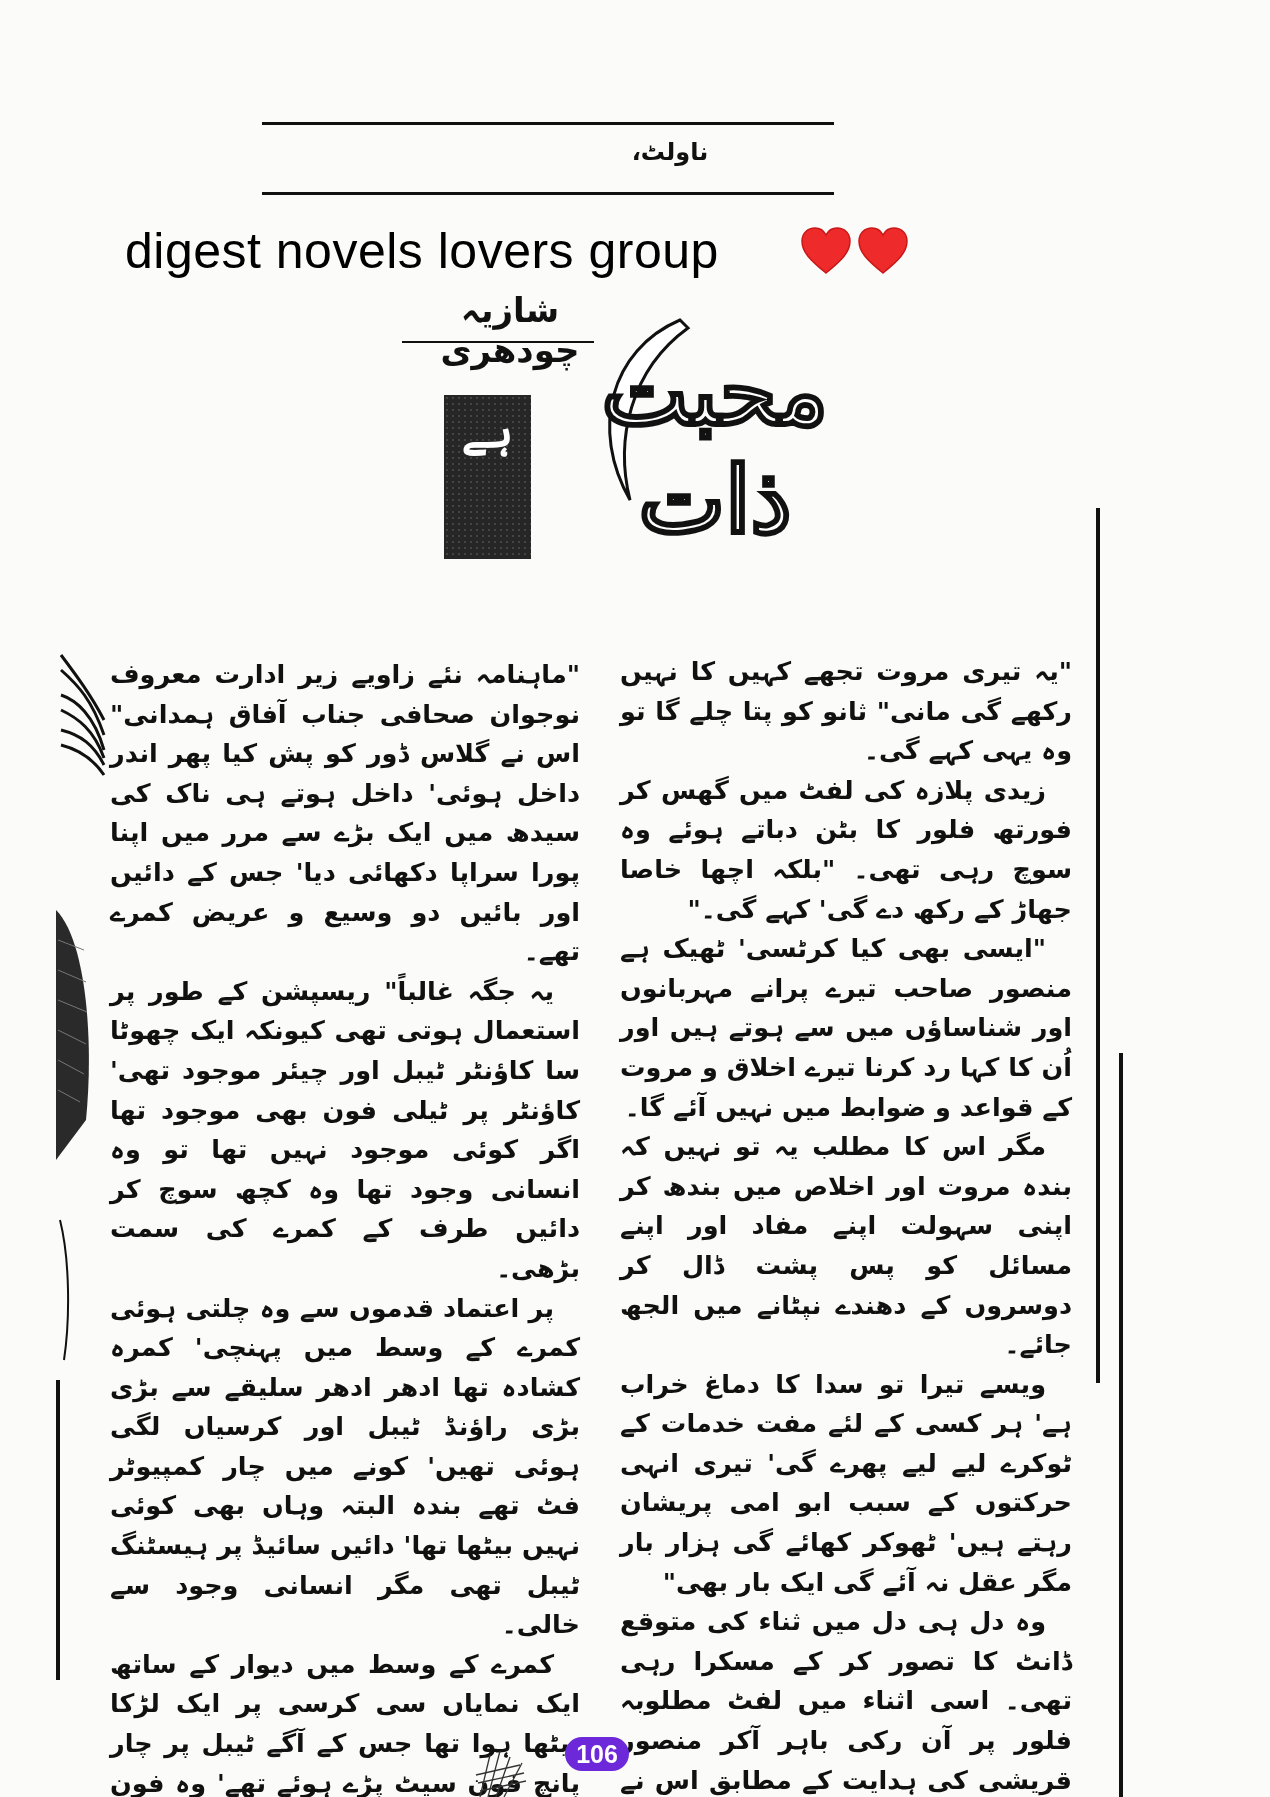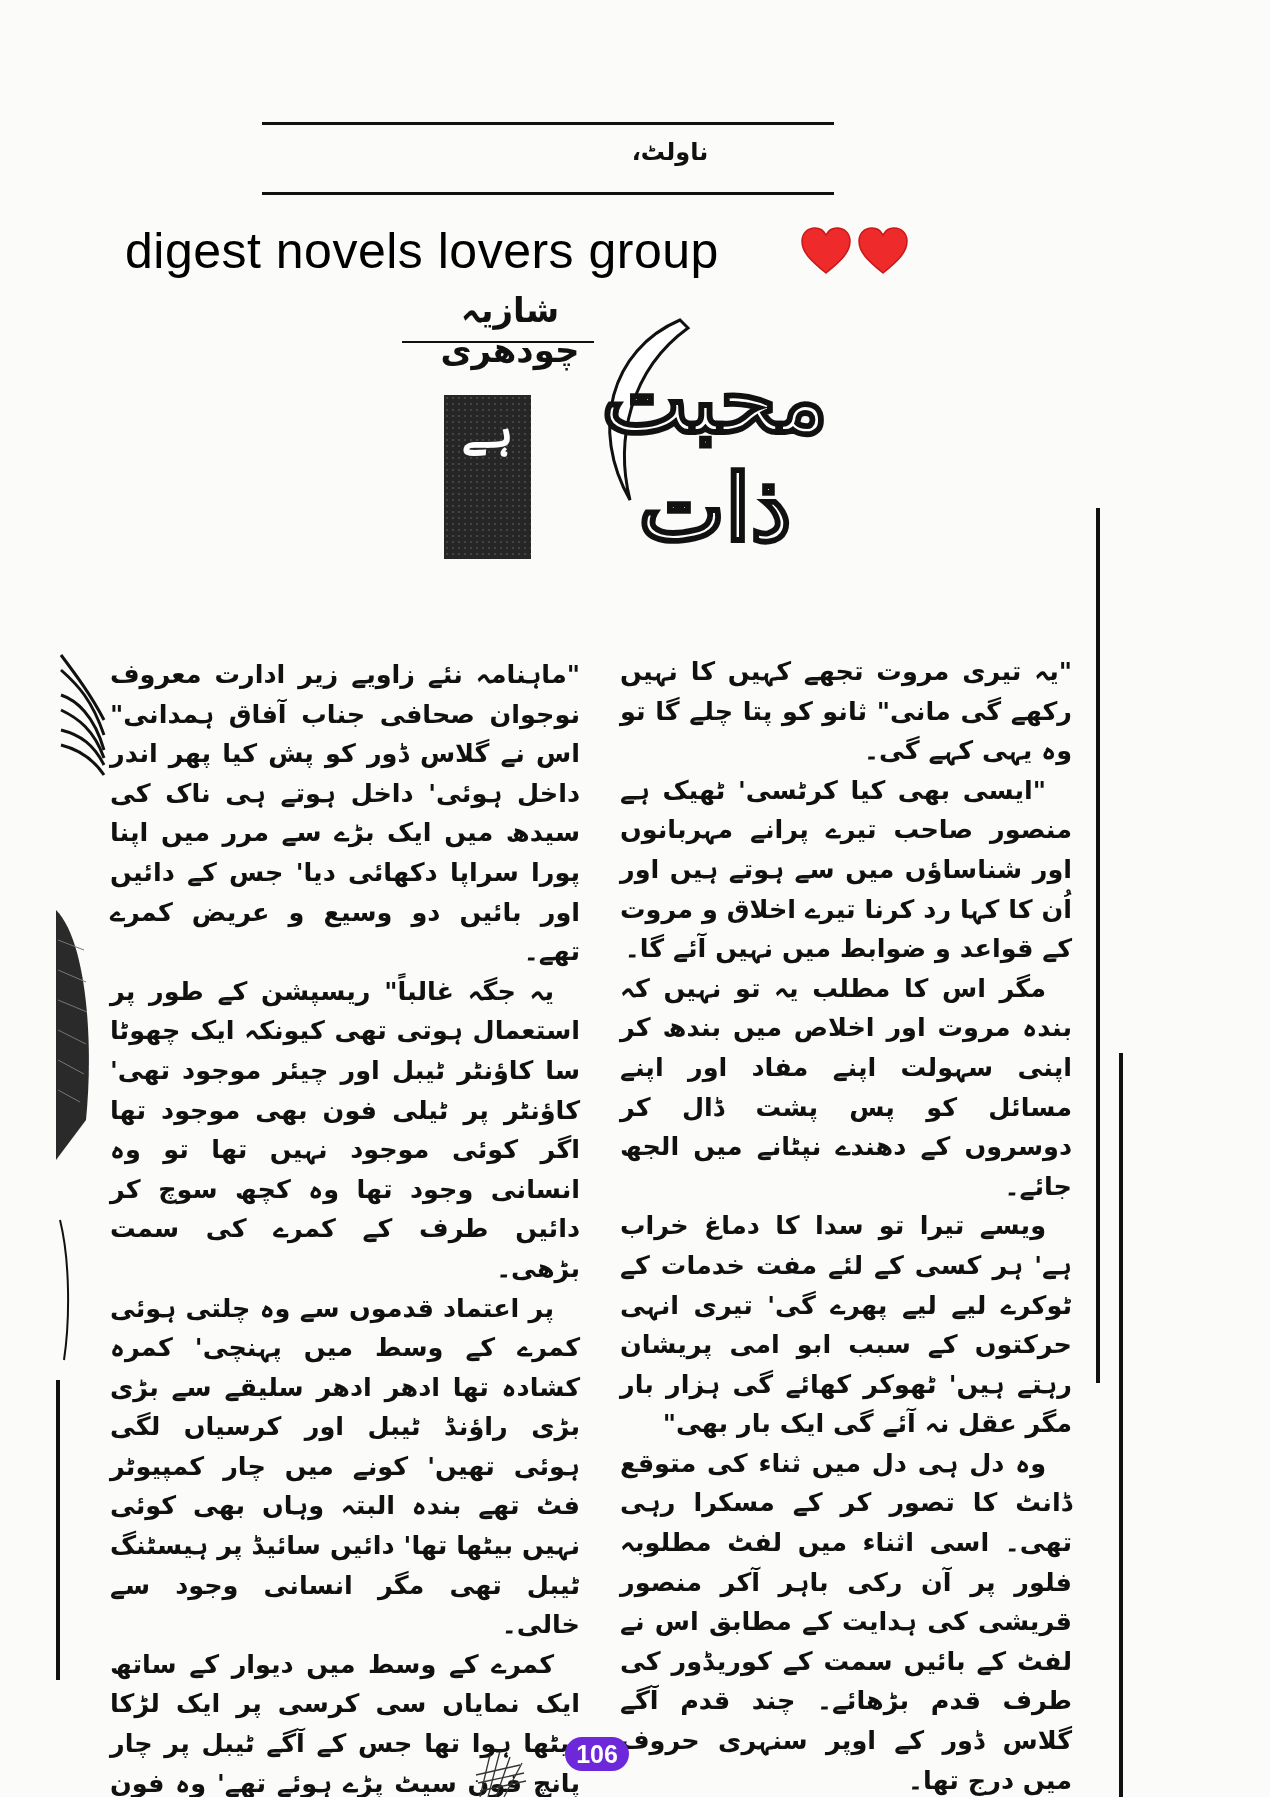--- a/index.html
+++ b/index.html
@@ -9,21 +9,21 @@
   #novelet-label{left:560px;top:138px;width:220px;font-size:24px;font-weight:bold;text-align:center;direction:rtl;font-family:"DejaVu Sans",sans-serif;}
   #group-banner{left:125px;top:222px;font-family:"Liberation Sans",sans-serif;font-size:50px;color:#000000;letter-spacing:0.5px;white-space:nowrap;}
   .heart{display:inline-block;width:52px;height:50px;vertical-align:middle;}
   #hearts{left:800px;top:226px;white-space:nowrap;}
   #author{left:430px;top:290px;width:160px;font-size:34px;font-weight:bold;text-align:center;direction:rtl;}
   #author-rule{left:402px;top:341px;width:192px;height:2px;}
   #title-block{left:444px;top:395px;width:87px;height:164px;background:#262626;
      background-image:radial-gradient(#444 1px,transparent 1px);background-size:6px 6px;}
   #title-block-text{position:absolute;left:0;top:12px;width:87px;text-align:center;color:#fff;font-size:44px;font-weight:bold;direction:rtl;line-height:50px;}
   #title-calligraphy{left:530px;top:310px;width:370px;height:200px;}
-  #title-calligraphy-text{position:absolute;left:0;top:36px;width:370px;text-align:center;direction:rtl;font-size:92px;font-weight:bold;color:#fff;
+  #title-calligraphy-text{position:absolute;left:0;top:28px;width:370px;text-align:center;direction:rtl;font-size:92px;font-weight:bold;color:#fff;
      -webkit-text-stroke:3px #111;font-family:"DejaVu Serif",serif;}
   .col{position:absolute;direction:rtl;text-align:justify;text-align-last:right;font-size:25.5px;line-height:39.6px;font-weight:bold;font-family:"DejaVu Sans",sans-serif;}
   .col p{margin:0;}
   .col p.indent{text-indent:26px;}
   #col-right{left:620px;top:652px;width:452px;}
   #col-left{left:110px;top:655px;width:470px;}
   .vline{position:absolute;background:#111;width:4px;}
   #page-num{left:565px;top:1737px;width:64px;height:34px;border-radius:17px;background:#6d28d9;color:#fff;font-family:"Liberation Sans",sans-serif;font-weight:bold;font-size:25px;text-align:center;line-height:34px;}
   #illus-left{left:56px;top:640px;width:60px;height:1050px;}
   #illus-bottom{left:470px;top:1745px;width:60px;height:52px;}
@@ -78,20 +78,21 @@
       <path d="M2 390 L30 404"></path>
       <path d="M2 420 L28 434"></path>
       <path d="M2 450 L24 462"></path>
     </g>
   <path d="M4 580 C14 620 14 680 8 720" stroke="#111" stroke-width="2" fill="none"></path>
   <rect x="0" y="740" width="4" height="300" fill="#111"></rect>
 </svg>
 
 <div class="col" id="col-right">
   <p>"یہ تیری مروت تجھے کہیں کا نہیں رکھے گی مانی" ثانو کو پتا چلے گا تو وہ یہی کہے گی۔</p>
+  <p class="indent">زیدی پلازہ کی لفٹ میں گھس کر فورتھ فلور کا بٹن دباتے ہوئے وہ سوچ رہی تھی۔ "بلکہ اچھا خاصا جھاڑ کے رکھ دے گی' کہے گی۔"</p>
   <p class="indent">"ایسی بھی کیا کرٹسی' ٹھیک ہے منصور صاحب تیرے پرانے مہربانوں اور شناساؤں میں سے ہوتے ہیں اور اُن کا کہا رد کرنا تیرے اخلاق و مروت کے قواعد و ضوابط میں نہیں آئے گا۔</p>
   <p class="indent">مگر اس کا مطلب یہ تو نہیں کہ بندہ مروت اور اخلاص میں بندھ کر اپنی سہولت اپنے مفاد اور اپنے مسائل کو پس پشت ڈال کر دوسروں کے دھندے نپٹانے میں الجھ جائے۔</p>
   <p class="indent">ویسے تیرا تو سدا کا دماغ خراب ہے' ہر کسی کے لئے مفت خدمات کے ٹوکرے لیے لیے پھرے گی' تیری انہی حرکتوں کے سبب ابو امی پریشان رہتے ہیں' ٹھوکر کھائے گی ہزار بار مگر عقل نہ آئے گی ایک بار بھی"</p>
   <p class="indent">وہ دل ہی دل میں ثناء کی متوقع ڈانٹ کا تصور کر کے مسکرا رہی تھی۔ اسی اثناء میں لفٹ مطلوبہ فلور پر آن رکی باہر آکر منصور قریشی کی ہدایت کے مطابق اس نے لفٹ کے بائیں سمت کے کوریڈور کی طرف قدم بڑھائے۔ چند قدم آگے گلاس ڈور کے اوپر سنہری حروف میں درج تھا۔</p>
 </div>
 
 <div class="col" id="col-left">
   <p>"ماہنامہ نئے زاویے زیر ادارت معروف نوجوان صحافی جناب آفاق ہمدانی" اس نے گلاس ڈور کو پش کیا پھر اندر داخل ہوئی' داخل ہوتے ہی ناک کی سیدھ میں ایک بڑے سے مرر میں اپنا پورا سراپا دکھائی دیا' جس کے دائیں اور بائیں دو وسیع و عریض کمرے تھے۔</p>
   <p class="indent">یہ جگہ غالباً" ریسپشن کے طور پر استعمال ہوتی تھی کیونکہ ایک چھوٹا سا کاؤنٹر ٹیبل اور چیئر موجود تھی' کاؤنٹر پر ٹیلی فون بھی موجود تھا اگر کوئی موجود نہیں تھا تو وہ انسانی وجود تھا وہ کچھ سوچ کر دائیں طرف کے کمرے کی سمت بڑھی۔</p>
   <p class="indent">پر اعتماد قدموں سے وہ چلتی ہوئی کمرے کے وسط میں پہنچی' کمرہ کشادہ تھا ادھر ادھر سلیقے سے بڑی بڑی راؤنڈ ٹیبل اور کرسیاں لگی ہوئی تھیں' کونے میں چار کمپیوٹر فٹ تھے بندہ البتہ وہاں بھی کوئی نہیں بیٹھا تھا' دائیں سائیڈ پر ہیسٹنگ ٹیبل تھی مگر انسانی وجود سے خالی۔</p>

